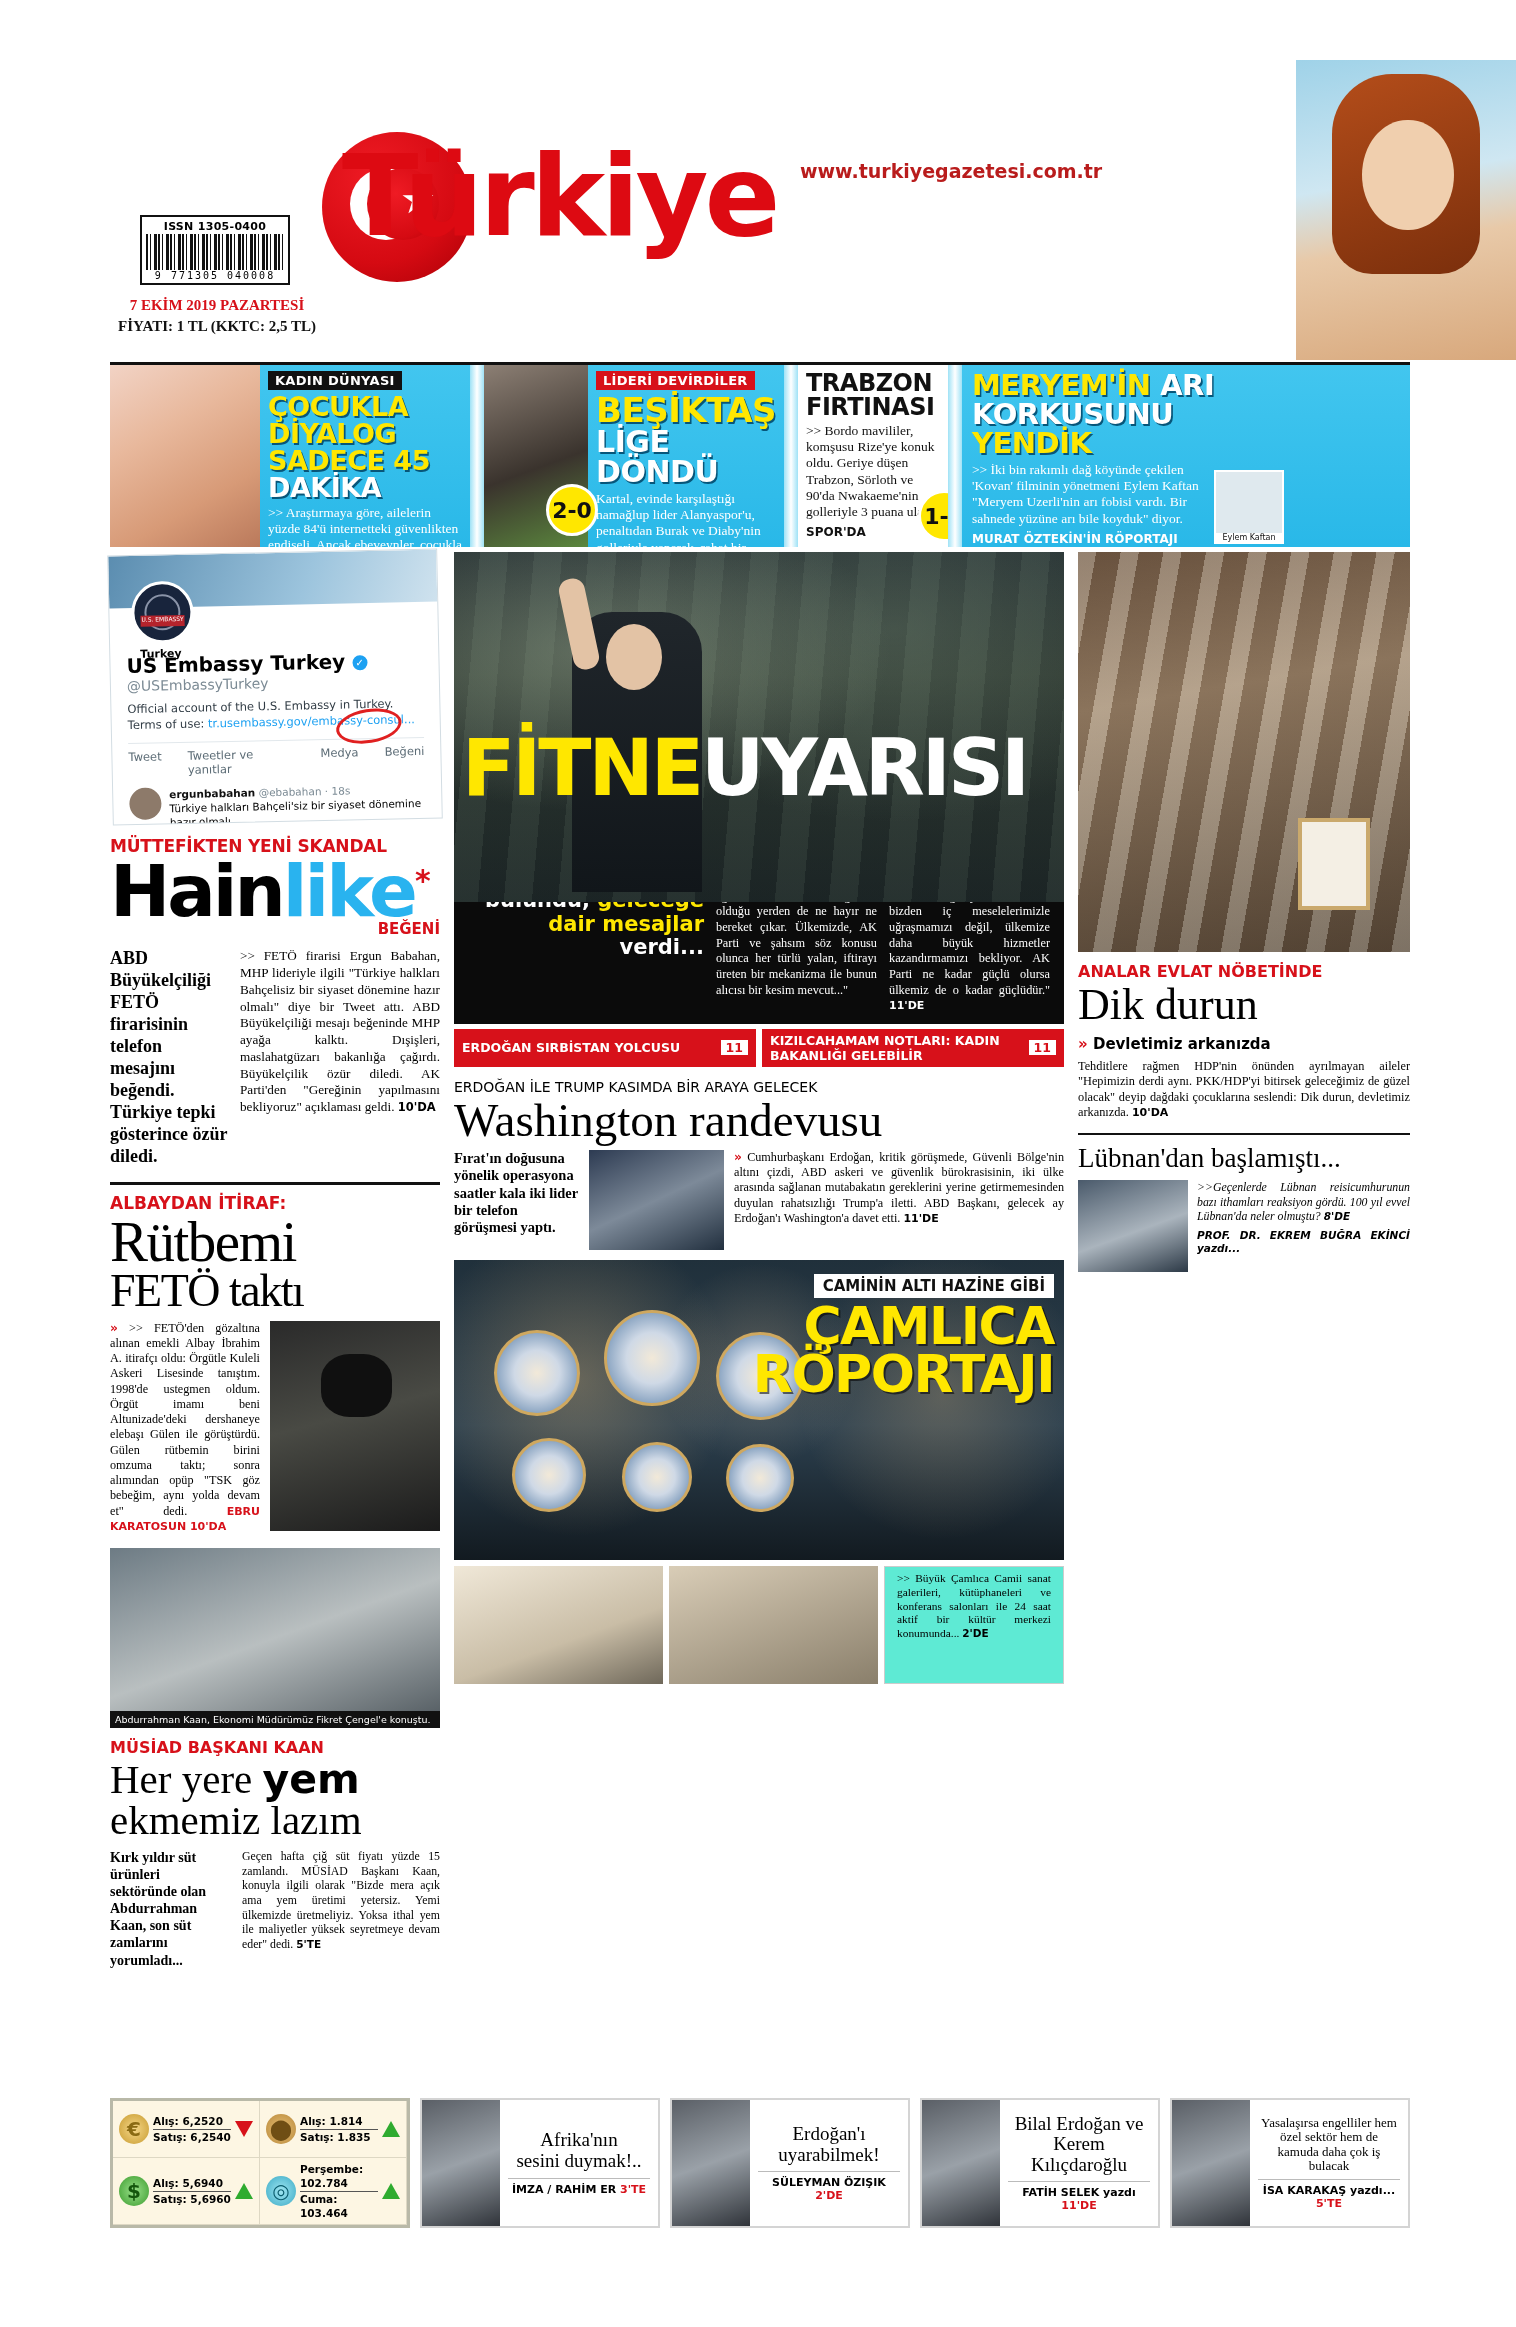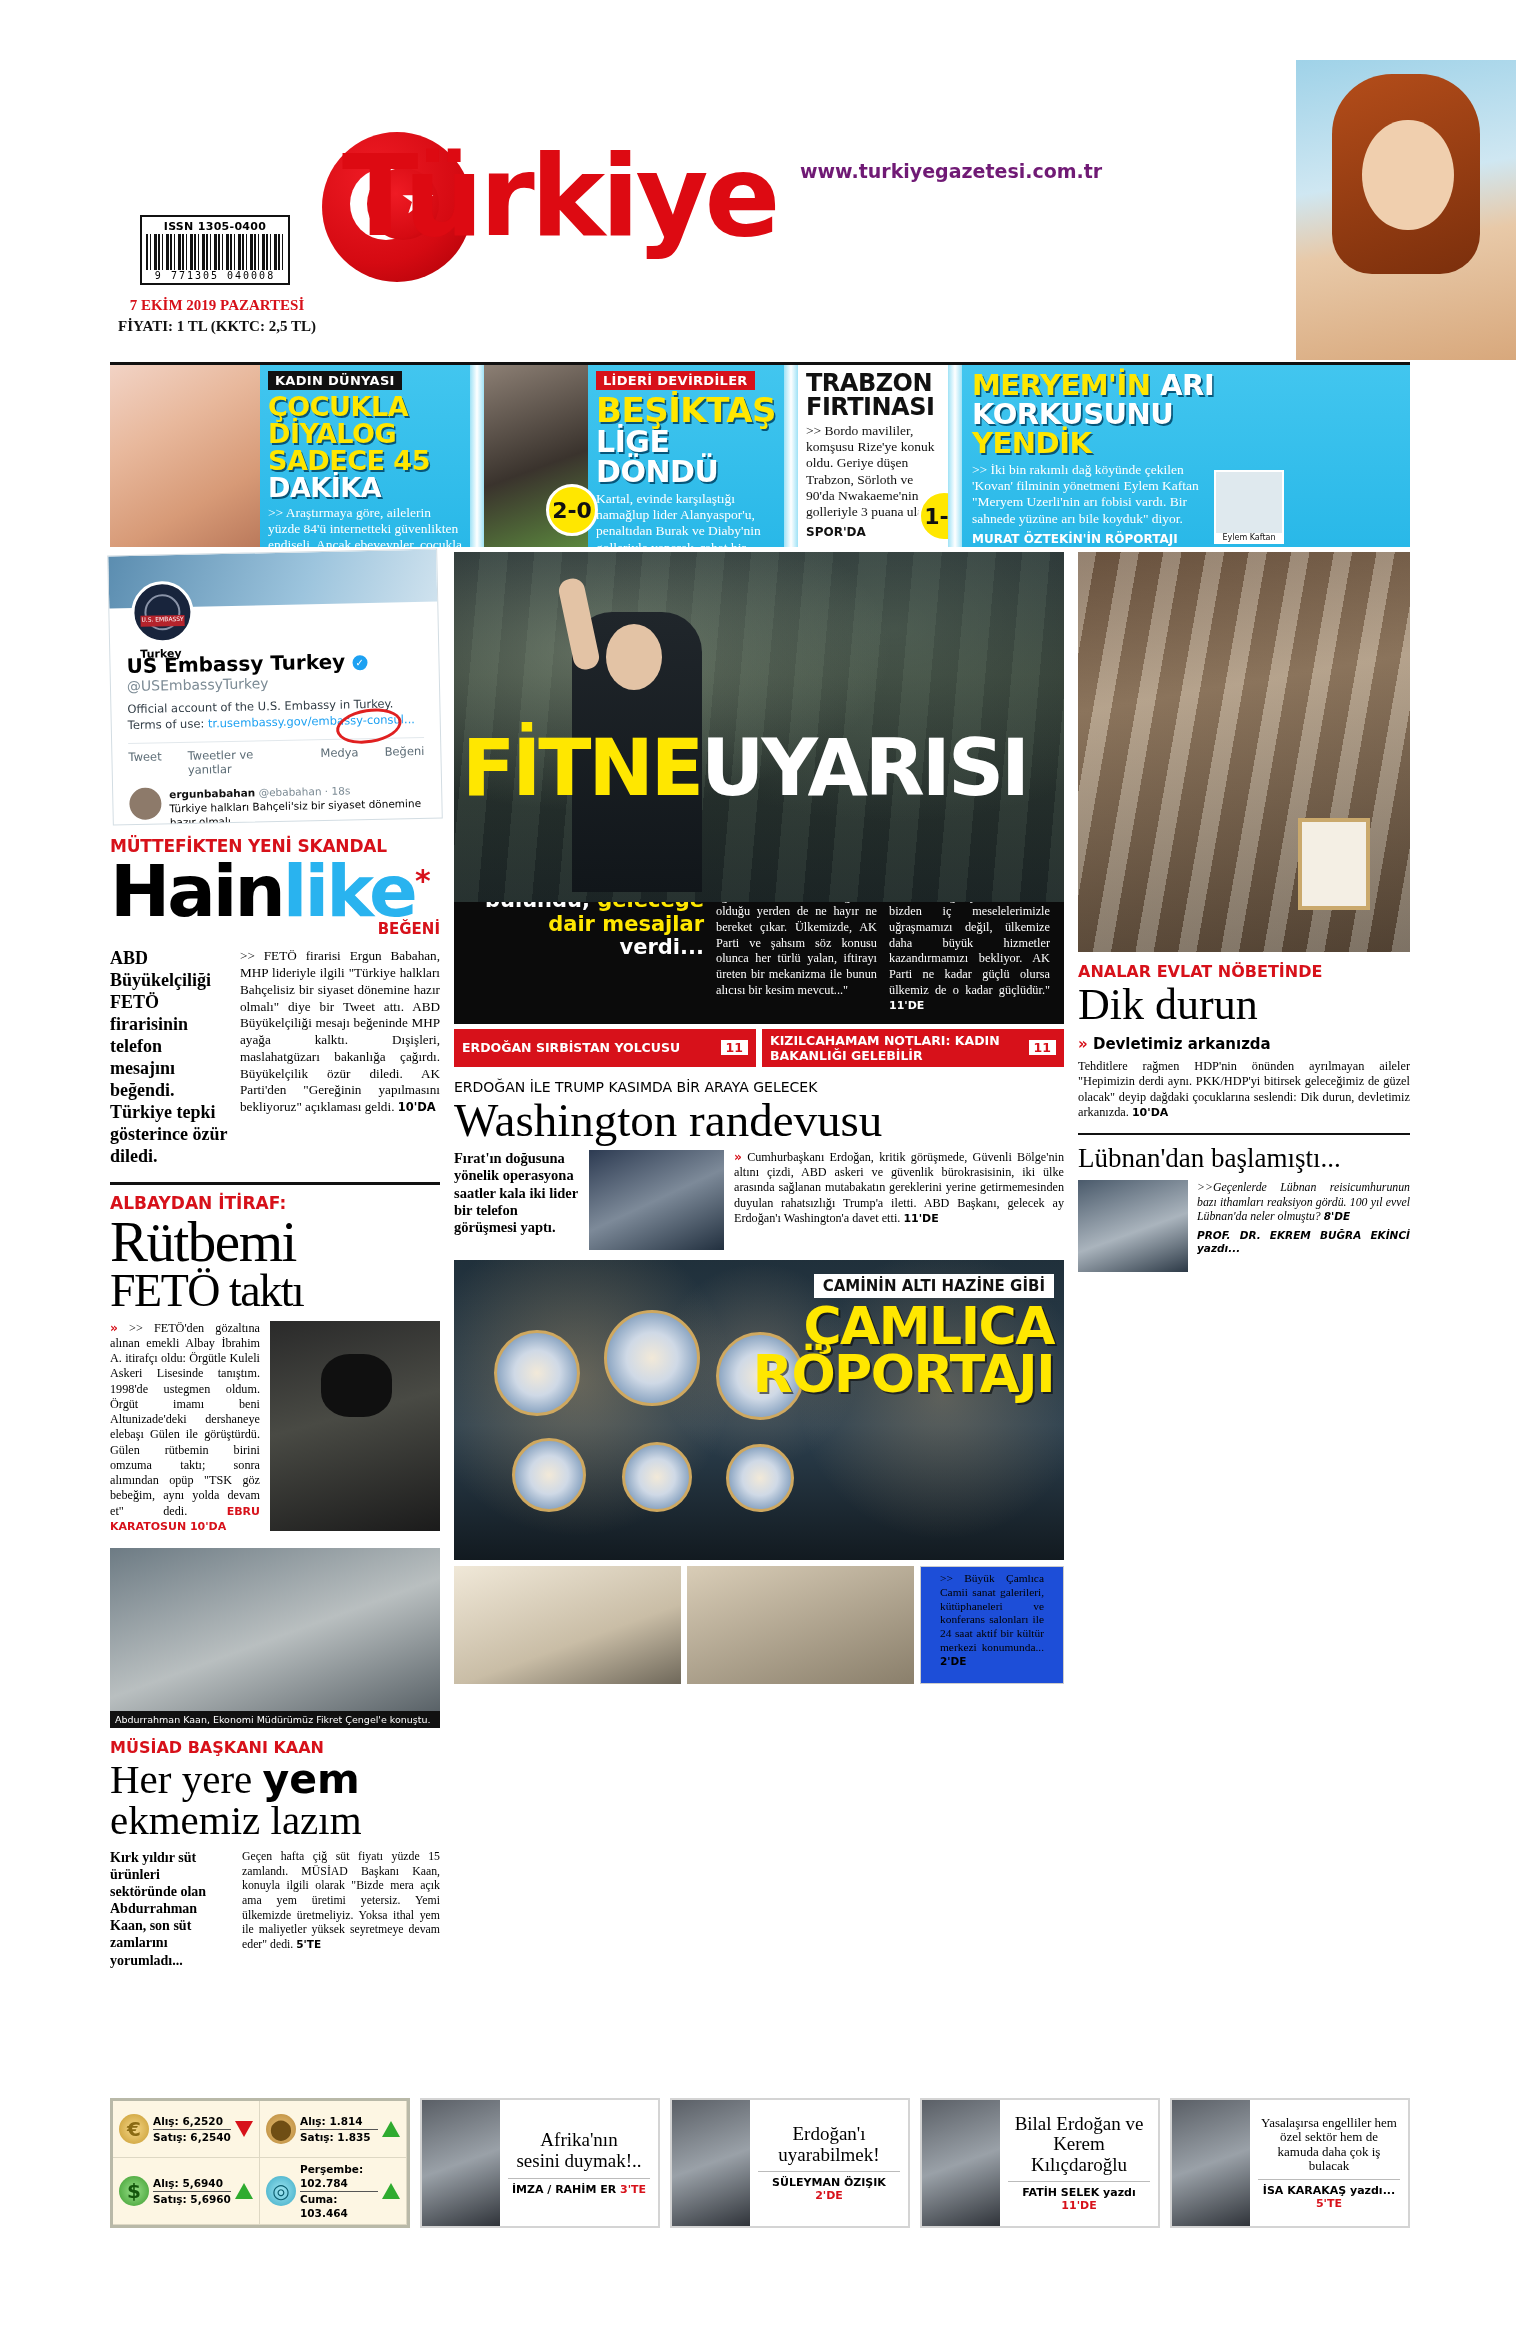--- a/index.html
+++ b/index.html
@@ -33,21 +33,21 @@
   .flag-circle { position:absolute; left:22px; top:10px; width:150px; height:150px; border-radius:50%;
     background: radial-gradient(circle at 35% 30%, #ef1b24 0%, #d50a12 60%, #a90007 100%); overflow:hidden; }
   .flag-circle:before { content:""; position:absolute; left:28px; top:36px; width:72px; height:72px;
     border-radius:50%; background:#fff; }
   .flag-circle:after { content:""; position:absolute; left:45px; top:36px; width:72px; height:72px;
     border-radius:50%; background: radial-gradient(circle at 40% 35%, #ef1b24 0%, #d50a12 70%, #b00209 100%); }
   .star { position:absolute; left:100px; top:58px; color:#fff; font-size:40px; line-height:1; z-index:3; }
   .logo-text { position:absolute; left:42px; top:18px; font-family:"DejaVu Sans", sans-serif;
     font-weight:bold; font-size:112px; color:#dd0a12; letter-spacing:-4px; line-height:1; z-index:4; }
   .site-url { position:absolute; left:800px; top:160px; font-family:"DejaVu Sans", sans-serif;
-    font-weight:bold; font-size:19px; color:#701a75; }
+    font-weight:bold; font-size:19px; color:#b91c1c; }
   .editor-photo { position:absolute; right:0; top:60px; width:220px; height:300px;
     background: linear-gradient(170deg,#9fd2e8 0%,#cfe7f2 40%,#e8c9a8 60%,#d8a87c 100%); }
   .editor-photo .hair { position:absolute; left:36px; top:14px; width:148px; height:200px;
     border-radius:60px 60px 40px 40px; background: linear-gradient(160deg,#b44d1a,#7b2f0c); }
   .editor-photo .face { position:absolute; left:66px; top:60px; width:92px; height:110px;
     border-radius:46px/56px; background:#f0cfae; }
 
   
   .teaser-strip { position:absolute; left:110px; top:362px; width:1300px; height:185px;
     background: linear-gradient(180deg,#42c6ef 0%,#29b8e8 100%); display:flex; overflow:hidden;
@@ -199,21 +199,21 @@
      background: radial-gradient(circle, #f2e9d8 0%, #cfd9e6 40%, #8fa8c4 70%, #2a4a72 100%); }
   .camlica-kick { position:absolute; right:10px; top:14px; background:#fff; color:#111;
      font-family:"DejaVu Sans",sans-serif; font-weight:bold; font-size:15px; padding:3px 9px; }
   .camlica-head { position:absolute; right:10px; top:42px; text-align:right;
      font-family:"DejaVu Sans",sans-serif; font-weight:bold; font-size:52px; line-height:.93;
      color:#ffe700; text-shadow:2px 2px 0 rgba(0,0,0,.55); letter-spacing:-1.5px; }
   .camlica-row { display:flex; gap:6px; margin-top:6px; }
   .cr-img { height:118px; background:linear-gradient(160deg,#cfd6d9,#8f9a9e); flex:1; }
   .cr-img.a { background:linear-gradient(160deg,#f0e8d8,#c9bda6 60%,#6f685a); }
   .cr-img.b { background:linear-gradient(160deg,#d9cdb7,#8a7f6b); }
-  .cr-note { width:144px; background:#1d4ed8; border:1px solid #ccc; padding:5px 19px;
+  .cr-note { width:180px; background:#5eead4; border:1px solid #ccc; padding:5px 12px;
      font-family:"Liberation Serif",serif; font-size:11.4px; line-height:1.22; text-align:justify; }
   .cr-note .aa { font-family:"DejaVu Sans",sans-serif; font-weight:bold; font-size:10.5px; }
 
   
   .col-right { position:absolute; left:968px; top:0; width:332px; }
   .mothers-photo { width:332px; height:400px; position:relative; overflow:hidden;
      background:linear-gradient(170deg,#6d5540 0%,#9b8368 35%,#4d3f30 100%); }
   .mothers-photo .crowd { position:absolute; inset:0;
      background: repeating-linear-gradient(100deg, rgba(250,245,235,.28) 0 18px, rgba(90,70,55,.25) 18px 42px); }
   .mothers-photo .frame { position:absolute; right:40px; bottom:42px; width:72px; height:92px;

